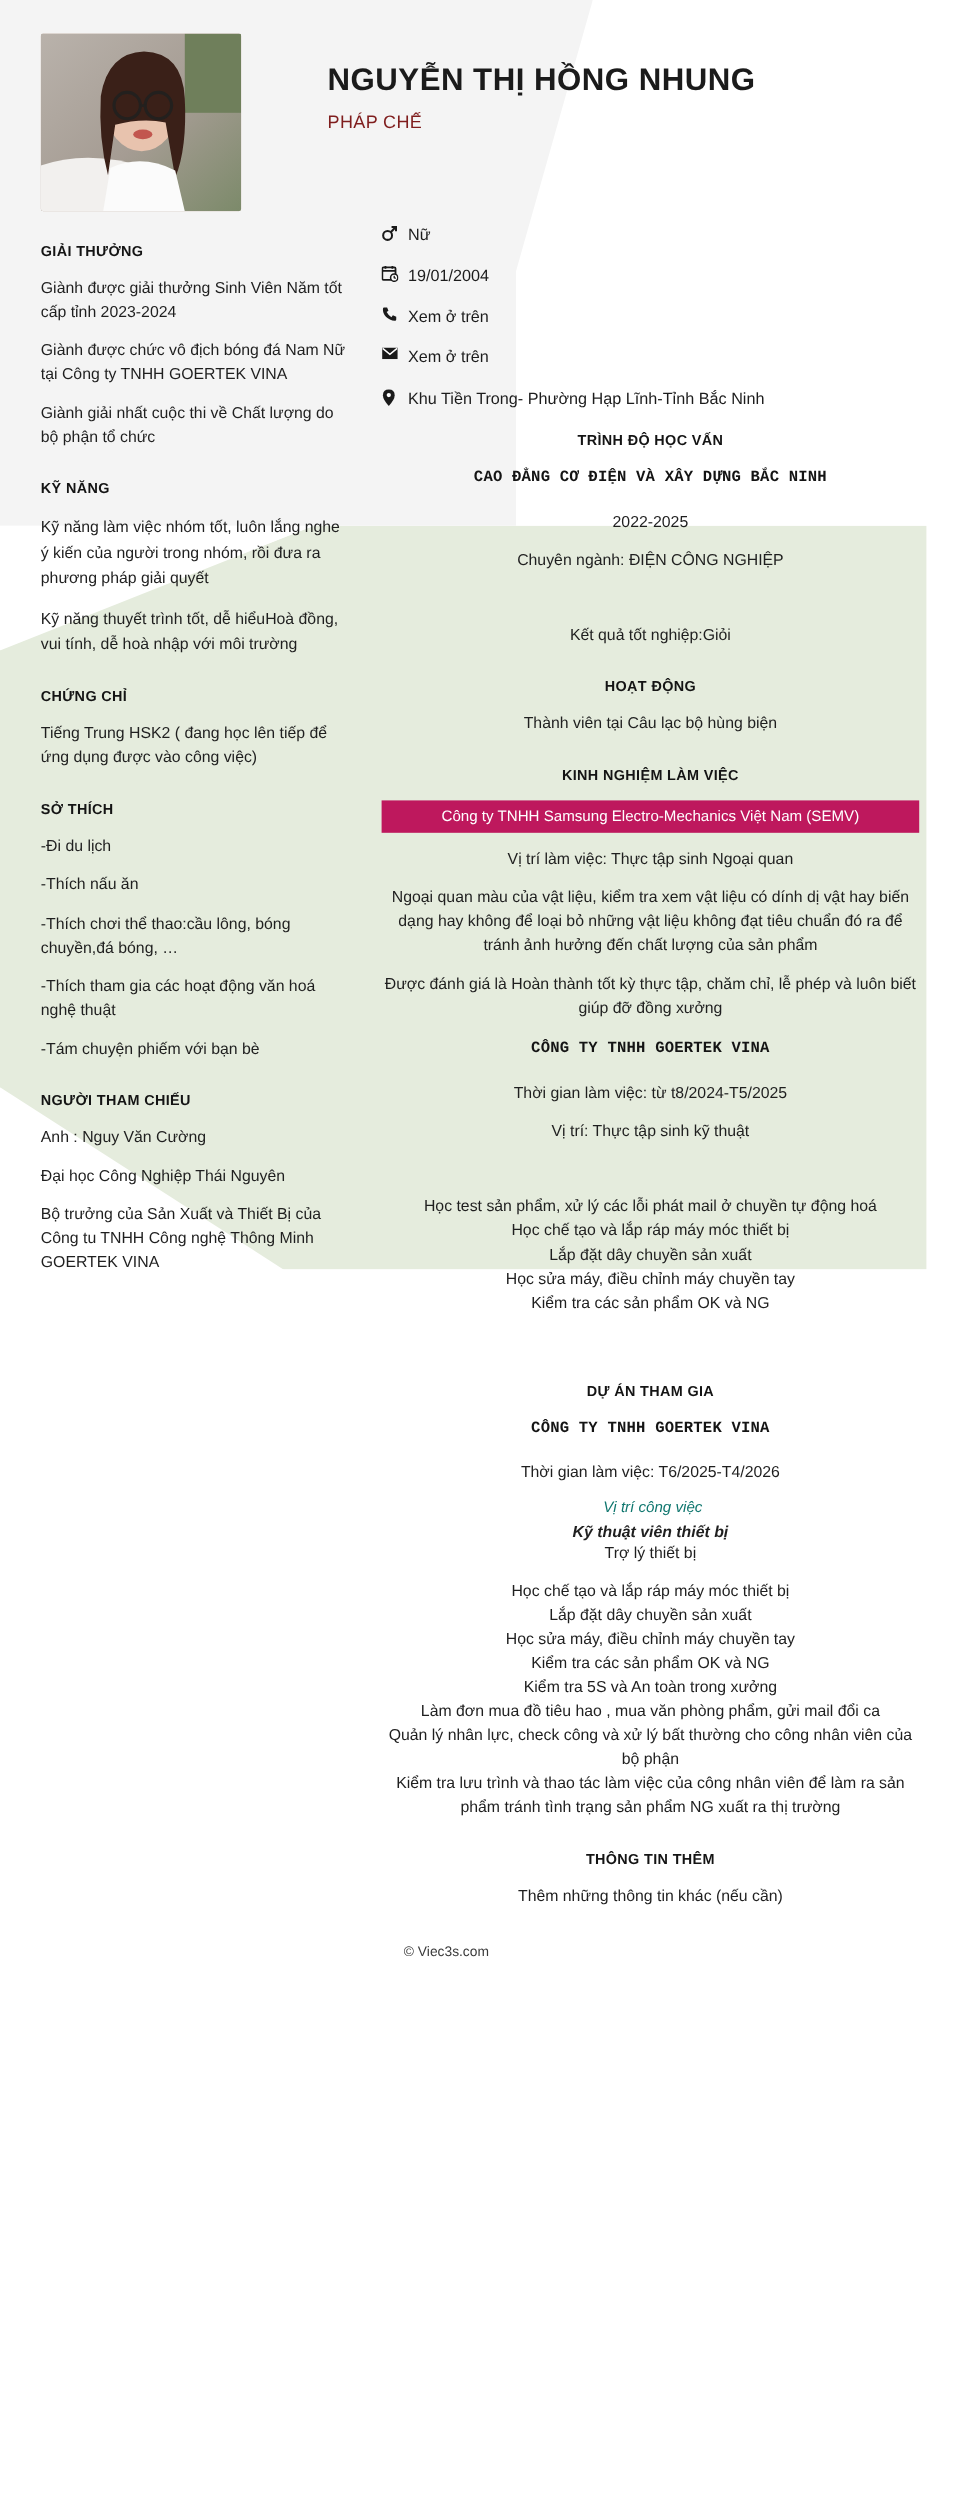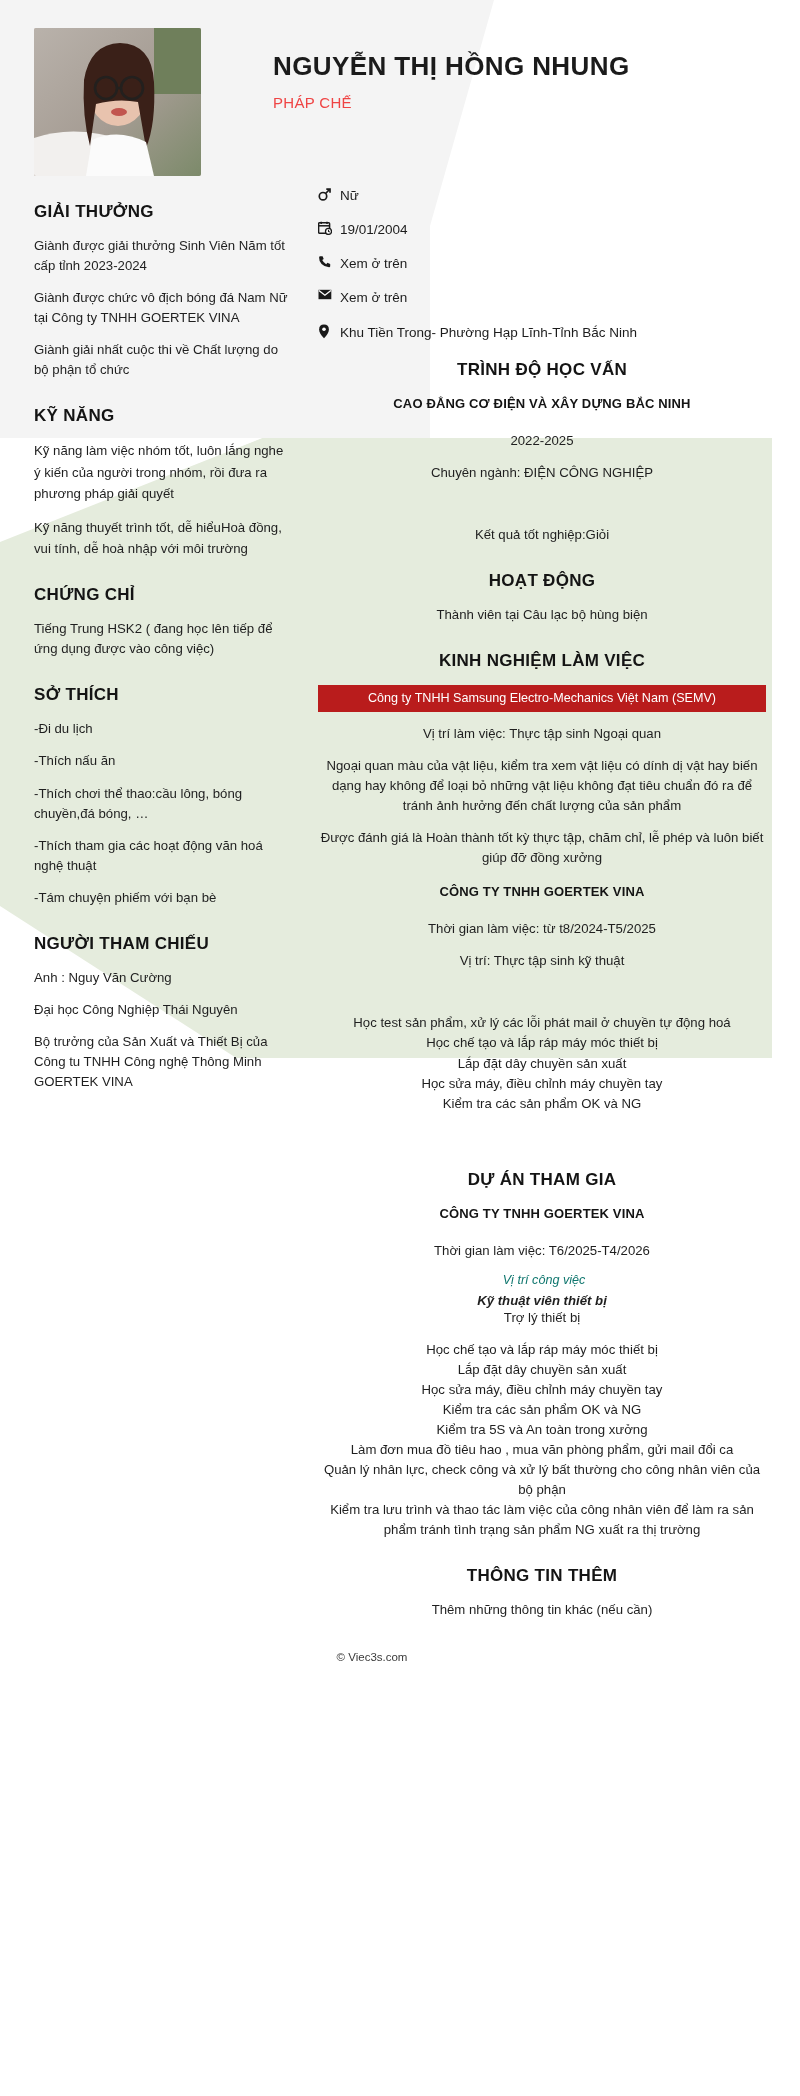--- a/index.html
+++ b/index.html
@@ -81,21 +81,21 @@
     font-size: 26px;
     font-weight: bold;
     letter-spacing: .4px;
     color: #1b1b1b;
     line-height: 1.15;
     white-space: nowrap;
   }
   .job-title {
     margin-top: 12px;
     font-size: 15px;
-    color: #ef4444;
+    color: #7f1d1d;
     letter-spacing: .3px;
   }
 
   
   .columns { display: flex; align-items: flex-start; }
   .col-left  { width: 310px; flex: 0 0 310px; padding: 0 22px 0 34px; }
   .col-right { width: 490px; flex: 0 0 490px; padding: 0 34px 0 8px; text-align: center; }
 
   .summary {
     font-family: "Liberation Serif", serif;
@@ -118,33 +118,34 @@
   .contact-icon {
     width: 22px; flex: 0 0 22px;
     display: flex; justify-content: flex-start; align-items: flex-start;
     padding-top: 1px;
   }
   .contact-icon svg { display: block; }
   .contact-val { line-height: 1.42; }
 
   
   .sec-head {
-    font-size: 17px;
+    font-size: 12px;
     font-weight: bold;
     color: #141414;
     letter-spacing: .3px;
     margin: 26px 0 14px 0;
   }
   .sec-head.tight { margin-top: 18px; }
   .sub-head {
     font-size: 13px;
     font-weight: bold;
     color: #141414;
     letter-spacing: .15px;
     margin: 16px 0 12px 0;
+    font-family: Liberation Mono, monospace;
   }
   .body-text {
     font-size: 13.2px;
     line-height: 1.52;
     color: #1f1f1f;
     white-space: pre-line;
     margin-bottom: 12px;
   }
   .body-text.loose { line-height: 1.62; }
   .muted {
@@ -154,21 +155,21 @@
     font-style: italic;
   }
   .italic-bold {
     font-style: italic;
     font-weight: bold;
     font-size: 13.2px;
     color: #1f1f1f;
   }
 
   .pill-dark {
-    background: #b91c1c;
+    background: #be185d;
     color: #ffffff;
     font-size: 12.6px;
     line-height: 1.5;
     padding: 4px 6px;
     display: block;
     margin-bottom: 12px;
   }
 
   .gap-sm { height: 8px; }
   .gap-md { height: 18px; }

